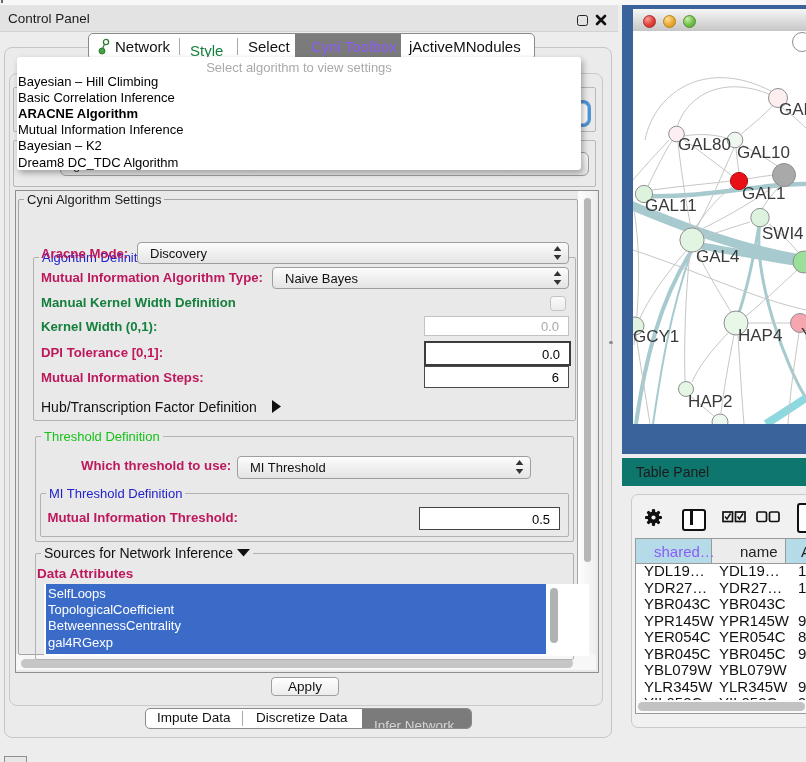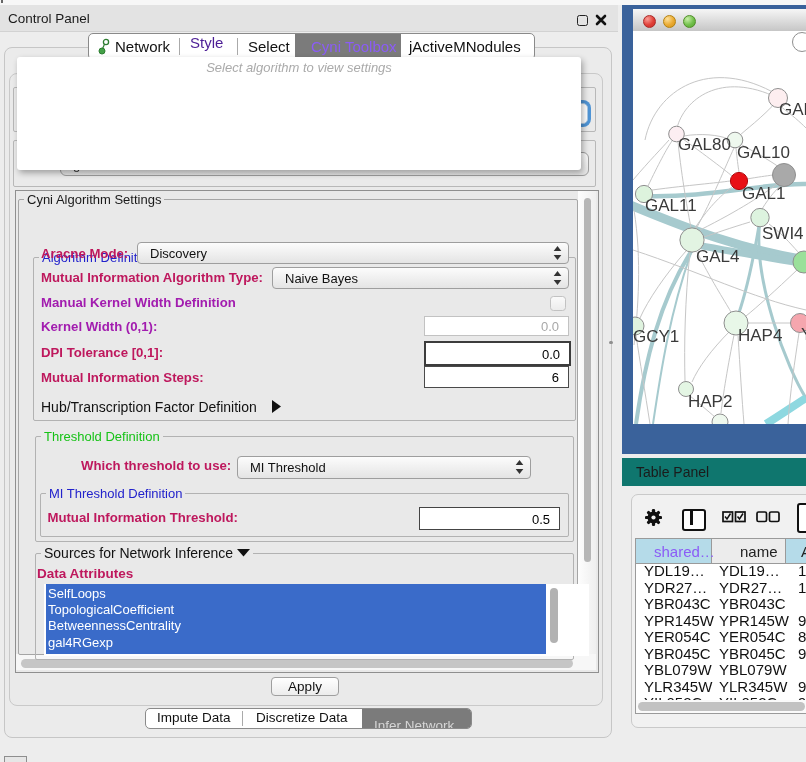--- a/index.html
+++ b/index.html
@@ -13,21 +13,21 @@
   .stepper { position:absolute; right:6px; top:50%; transform:translateY(-50%);
              width:9px; height:14px; }
   .field { position:absolute; background:#ffffff; font-size:13px;
            text-align:right; }
   .field span { position:absolute; right:9px; top:50%; transform:translateY(-50%); }
   .fs { position:absolute; border:1px solid #b2b2b2; border-radius:2px; }
   .fs > .ti { position:absolute; top:-8px; left:5px; padding:0 3px;
               font-size:13px; background:#e9e9e9; white-space:nowrap; }
   .lbl { position:absolute; font-size:13.2px; font-weight:bold; color:#be185d;
          white-space:nowrap; transform:translateY(-50%); }
-  .dis { color:#a21caf; }
+  .dis { color:#15803d; }
 </style>
 </head>
 <body>
 
 <div class="abs" style="left:0;top:0;width:806px;height:5px;background:#f7f7f7;"></div>
 <div class="abs" style="left:1px;top:0;width:2px;height:3px;background:#666;"></div>
 
 <div class="abs" style="left:0;top:5px;width:618px;height:26px;background:#e3e3e3;border-bottom:1px solid #d2d2d2;">
   <span style="position:absolute;left:8px;top:50%;transform:translateY(-50%);font-size:13.5px;color:#1b1b1b;">Control Panel</span>
   <div style="position:absolute;left:576.5px;top:9.5px;width:9px;height:9px;border:1.6px solid #222;border-radius:2.5px;"></div>
@@ -43,21 +43,21 @@
 <div id="toptabs" class="abs" style="left:88px;top:33px;width:445px;height:25px;background:#ffffff;border:1px solid #8a8a8a;border-radius:5px;overflow:hidden;font-size:15px;">
   <div class="abs" style="left:206px;top:0;width:106px;height:25px;background:#7b7b7b;"></div>
   <div class="abs" style="left:89.5px;top:4px;width:1px;height:17px;background:#aaa;"></div>
   <div class="abs" style="left:147.5px;top:4px;width:1px;height:17px;background:#aaa;"></div>
   <svg class="abs" style="left:8px;top:4px;" width="16" height="17" viewBox="0 0 16 17">
     <path d="M8,5 L5,12" stroke="#2e7d32" stroke-width="1.2" fill="none"></path>
     <circle cx="9" cy="4" r="2.6" fill="#ffffff" stroke="#2e7d32" stroke-width="1.3"></circle>
     <circle cx="5" cy="13" r="3" fill="#43a047" stroke="#2e7d32" stroke-width="1"></circle>
   </svg>
   <span class="abs" style="left:26px;top:4px;color:#111;">Network</span>
-  <span class="abs" style="left:101px;top:0;color:#4c1d95;">Style</span>
+  <span class="abs" style="left:101px;top:8px;color:#15803d;">Style</span>
   <span class="abs" style="left:159px;top:4px;color:#111;">Select</span>
   <span class="abs" style="left:222px;top:4px;color:#8b5cf6;">Cyni Toolbox</span>
   <span class="abs" style="left:320px;top:4px;color:#111;">jActiveMNodules</span>
 </div>
 
 <div class="abs" style="left:13px;top:87px;width:581px;height:43px;border:1px solid #b8b8b8;border-radius:2px;"></div>
 <div class="abs" style="left:90px;top:102.5px;width:496px;height:19px;background:#fff;border:1px solid #aac8e4;border-radius:5px;box-shadow:0 0 0 3px #4f94d5;"></div>
 
 <div class="abs" style="left:13px;top:140px;width:581px;height:45px;border:1px solid #b8b8b8;border-radius:2px;"></div>
 <div class="combo" style="left:60px;top:152px;width:527px;height:22px;border-radius:6px;">
@@ -163,21 +163,22 @@
   <span class="abs" style="left:11px;top:1px;color:#111;">Impute Data</span>
   <span class="abs" style="left:110px;top:1px;color:#111;">Discretize Data</span>
   <span class="abs" style="left:228px;top:1px;color:#d6d6d6;margin-top:8px;">Infer Network</span>
 </div>
 
 <div class="abs" style="left:609px;top:340.5px;width:3.5px;height:3.5px;border-radius:50%;background:#8f8f8f;"></div>
 
 <div class="abs" style="left:4px;top:756px;width:21px;height:10px;background:#e6e6e6;border:1.5px solid #8e8e8e;"></div>
 
 <div class="abs" style="left:17px;top:57px;width:564px;height:113px;background:#ffffff;border-radius:3px;box-shadow:2px 3px 6px rgba(0,0,0,0.32);">
-  <div style="position:absolute;left:0;top:3px;width:100%;text-align:center;font-size:13px;color:#aaaaaa;font-style:italic;">Select algorithm to view settings</div>
+  <div style="position:absolute;left:0;top:3px;width:100%;text-align:center;font-size:13px;color:#aaaaaa;">Select algorithm to view settings</div>
+  <div style="position:absolute;left:1px;top:16.5px;font-size:13px;color:#000;line-height:16.2px;white-space:nowrap;">Bayesian – Hill Climbing<br>Basic Correlation Inference<br><b>ARACNE Algorithm</b><br>Mutual Information Inference<br>Bayesian – K2<br>Dream8 DC_TDC Algorithm</div>
 </div>
 
 <div class="abs" style="left:622px;top:5px;width:184px;height:449px;background:#3a629b;"></div>
 
 <div class="abs" style="left:633px;top:9px;width:173px;height:22px;background:linear-gradient(#f6f6f6,#c6c6c6);border-bottom:1px solid #7d7d7d;">
   <div style="position:absolute;left:10px;top:6px;width:11px;height:11px;border:1px solid #ab2a28;border-radius:50%;background:radial-gradient(circle at 3.5px 3px,#fa9d96,#e04038 55%,#c62b26);"></div>
   <div style="position:absolute;left:30px;top:6px;width:11px;height:11px;border:1px solid #b5820f;border-radius:50%;background:radial-gradient(circle at 3.5px 3px,#fde09a,#eaaa32 55%,#d2921a);"></div>
   <div style="position:absolute;left:50px;top:6px;width:11px;height:11px;border:1px solid #508f28;border-radius:50%;background:radial-gradient(circle at 3.5px 3px,#c9efa9,#72c04c 55%,#55a32c);"></div>
 </div>
 

